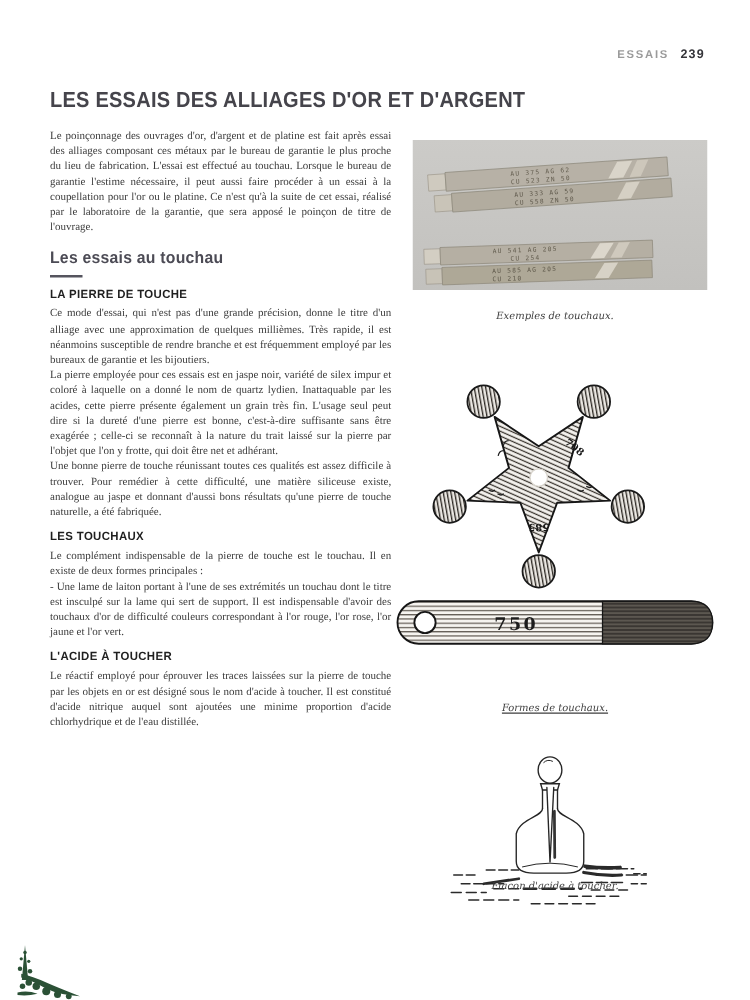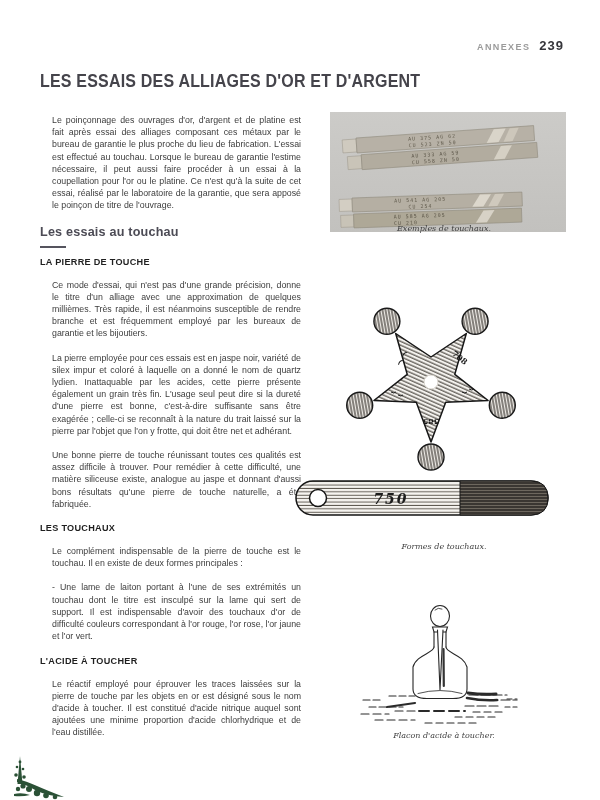--- a/index.html
+++ b/index.html
@@ -3,65 +3,65 @@
 <meta charset="utf-8">
 <style>
   html,body { margin:0; padding:0; background:#ffffff; }
   .page {
     position:relative; width:600px; height:800px; background:#ffffff;
     font-family:"Liberation Sans", sans-serif; overflow:hidden;
   }
   
   .running-head { position:absolute; top:38px; right:36px; font-size:9px; letter-spacing:1.4px; }
   .running-head .sec { color:#9b9b9b; font-weight:bold; margin-right:9px; }
-  .running-head .num { color:#35353a; font-weight:bold; font-size:13px; letter-spacing:1px; }
+  .running-head .num { color:#35353a; font-weight:bold; font-size:10px; letter-spacing:1px; }
   
   .page-title {
     position:absolute; top:71px; left:40px; font-size:16.5px; font-weight:bold;
     color:#45444b; letter-spacing:0.2px; transform:scale(0.97,1.06); transform-origin:left top;
     white-space:nowrap;
   }
   
   .leftcol { position:absolute; left:40px; top:102px; width:273px; }
   .leftcol p {
-    font-family:Liberation Sans, sans-serif; font-size:8.8px; line-height:12.2px;
-    color:#3c3c3c; text-align:justify; margin:12px;
+    font-family:Liberation Serif, serif; font-size:8.8px; line-height:12.2px;
+    color:#3c3c3c; text-align:justify; margin:0;
   }
   .section-heading {
     font-size:13px; font-weight:bold; color:#4c4b55; margin:11px 0 0;
     letter-spacing:0.2px; transform:scale(0.97,1.03); transform-origin:left top;
   }
   .rule { width:26px; height:2px; background:#55545e; margin:7px 0 8px; }
   .sub-heading {
     font-size:9.5px; font-weight:bold; color:#1f1f1f; margin:9px 0 3px;
     letter-spacing:0.3px; transform:scaleX(0.96); transform-origin:left top;
   }
   .sub-heading.first { margin-top:1px; }
   
   .fig { position:absolute; }
   .fig-photo { left:330px; top:112px; width:236px; height:120px; }
   .fig-star  { left:336px; top:300px; }
-  .fig-blade { left:294px; top:477px;font-style:italic; }
+  .fig-blade { left:316px; top:477px; }
   .fig-flask { left:355px; top:603px; }
   .caption {
     position:absolute; left:318px; width:252px; text-align:center;
     font-family:"DejaVu Serif", serif; font-style:italic; font-size:8px; color:#3e3e3e;
   }
-  .cap-photo { top:224px; }
-  .cap-forms { top:542px; }
-  .cap-flask { top:731px; }
+  .cap-photo { top:248px; }
+  .cap-forms { top:562px;text-decoration:underline; }
+  .cap-flask { top:704px; }
   .ornament { position:absolute; left:8px; top:756px; }
 </style>
 </head>
 <body>
 
 <div class="page">
 
   <div class="running-head">
-    <span class="sec">ANNEXES</span><span class="num">239</span>
+    <span class="sec">ESSAIS</span><span class="num">239</span>
   </div>
 
   <div class="page-title">LES ESSAIS DES ALLIAGES D'OR ET D'ARGENT</div>
 
   <div class="leftcol">
     <p>Le poinçonnage des ouvrages d'or, d'argent et de platine est fait après essai des alliages composant ces métaux par le bureau de garantie le plus proche du lieu de fabrication. L'essai est effectué au touchau. Lorsque le bureau de garantie l'estime nécessaire, il peut aussi faire procéder à un essai à la coupellation pour l'or ou le platine. Ce n'est qu'à la suite de cet essai, réalisé par le laboratoire de la garantie, que sera apposé le poinçon de titre de l'ouvrage.</p>
 
     <div class="section-heading">Les essais au touchau</div>
     <div class="rule"></div>
 

